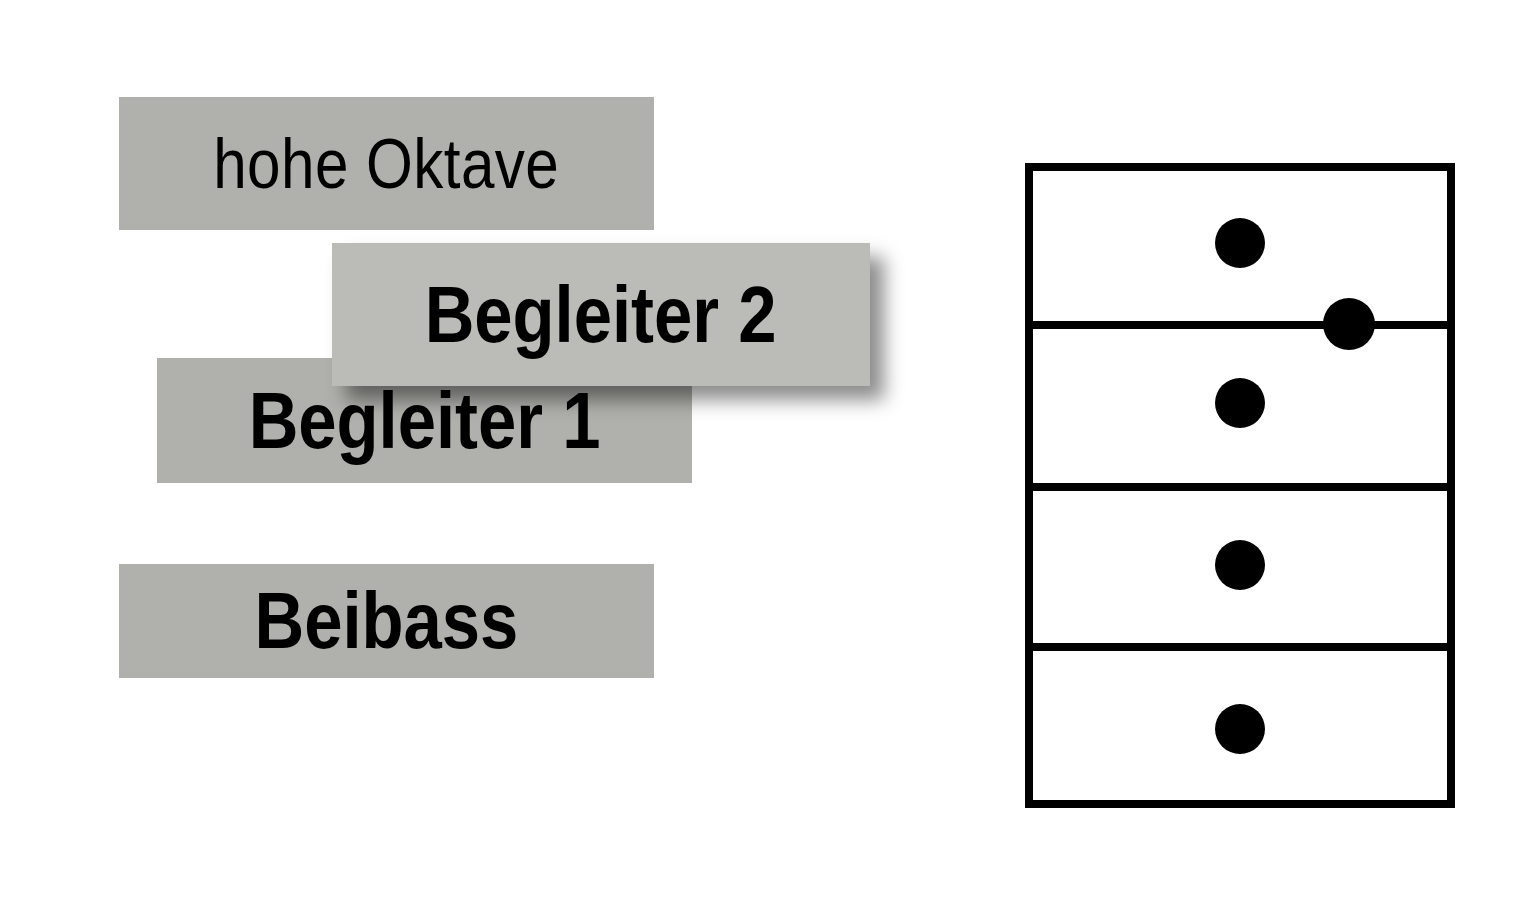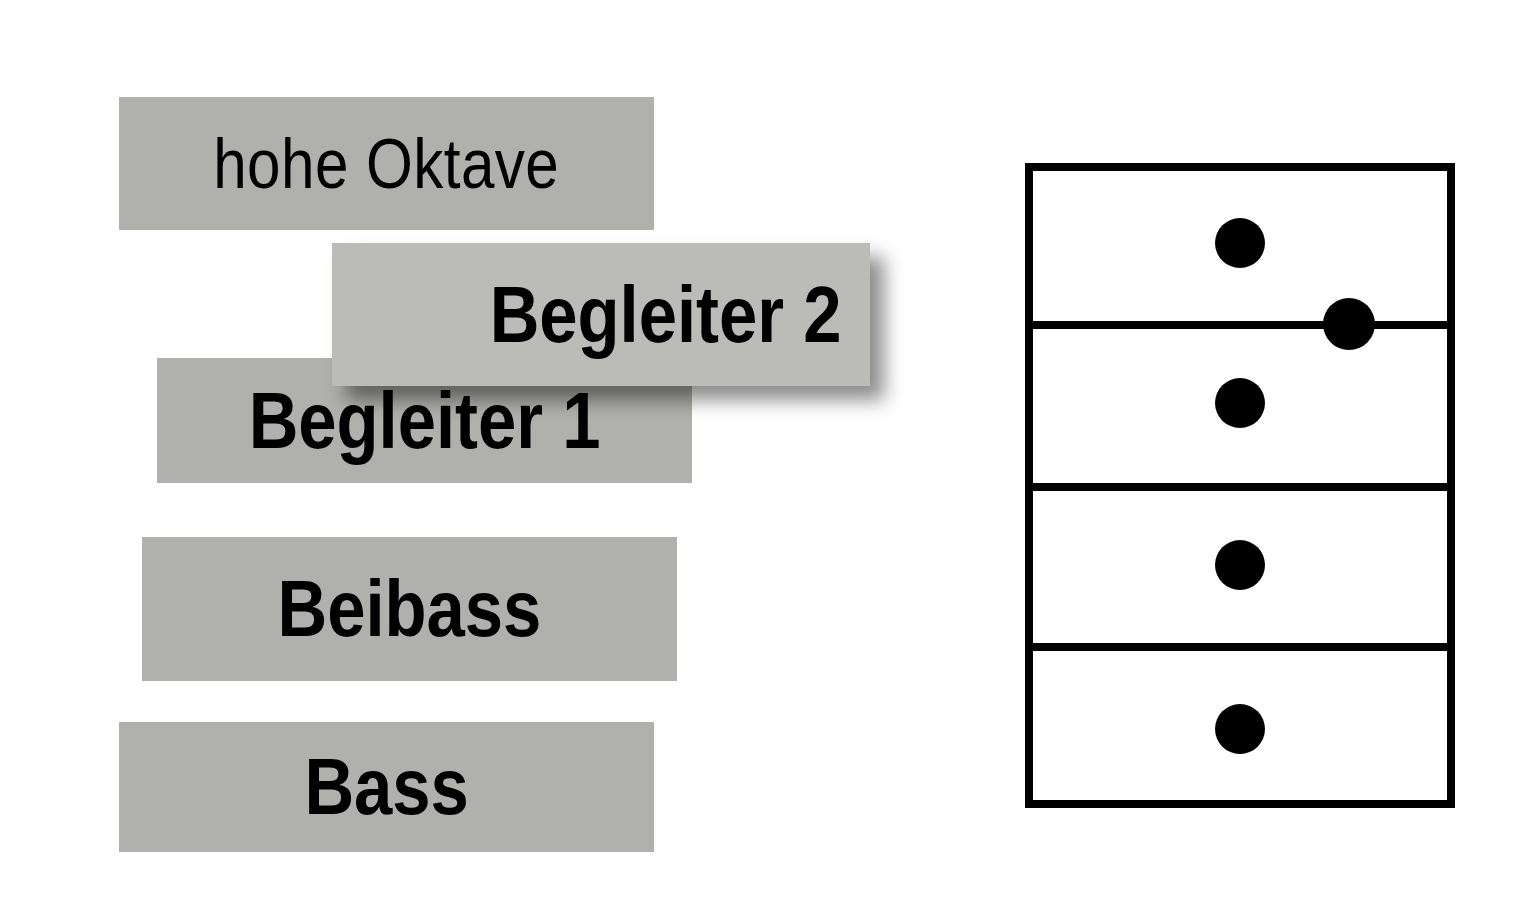--- a/index.html
+++ b/index.html
@@ -61,21 +61,20 @@
 
   
   #chip-begleiter-2 {
     left: 332px;
     top: 243px;
     width: 538px;
     height: 143px;
     background: #bbbbb7;
     box-shadow: 14px 14px 18px rgba(0,0,0,0.45);
     z-index: 5;
-    justify-content: flex-end;
   }
   #chip-begleiter-2 .chip-text {
     font-size: 80px;
     font-weight: 700;
   }
 
   
   #chip-begleiter-1 {
     left: 119px;
     top: 358px;
@@ -85,24 +84,23 @@
     margin-left: 38px;
   }
   #chip-begleiter-1 .chip-text {
     font-size: 80px;
     font-weight: 700;
   }
 
   
   #chip-beibass {
     left: 119px;
-    top: 537px;
+    top: 564px;
     width: 535px;
-    height: 144px;
-    margin-left: 23px;
+    height: 114px;
   }
   #chip-beibass .chip-text {
     font-size: 80px;
     font-weight: 700;
   }
 
   
   #chip-bass {
     left: 119px;
     top: 722px;
@@ -141,23 +139,20 @@
     </div>
 
     <div class="label-chip" id="chip-begleiter-1">
       <span class="chip-text">Begleiter 1</span>
     </div>
 
     <div class="label-chip" id="chip-beibass">
       <span class="chip-text">Beibass</span>
     </div>
 
-    <div class="label-chip" id="chip-bass">
-      <span class="chip-text">Bass</span>
-    </div>
 
     <div class="label-chip" id="chip-begleiter-2">
       <span class="chip-text">Begleiter 2</span>
     </div>
 
   </div>
 
   <div id="bass-row-diagram">
     <svg viewBox="0 0 430 645" preserveAspectRatio="none">
       <g id="diagram-frame">

